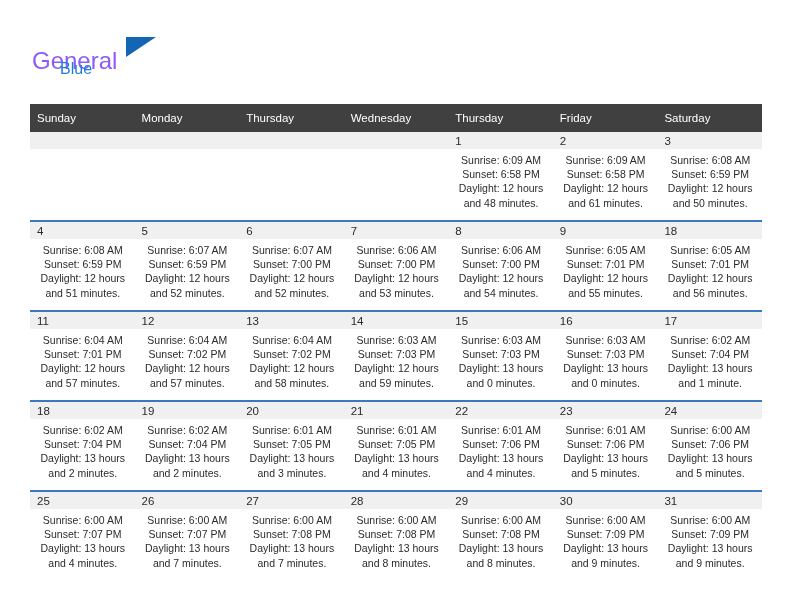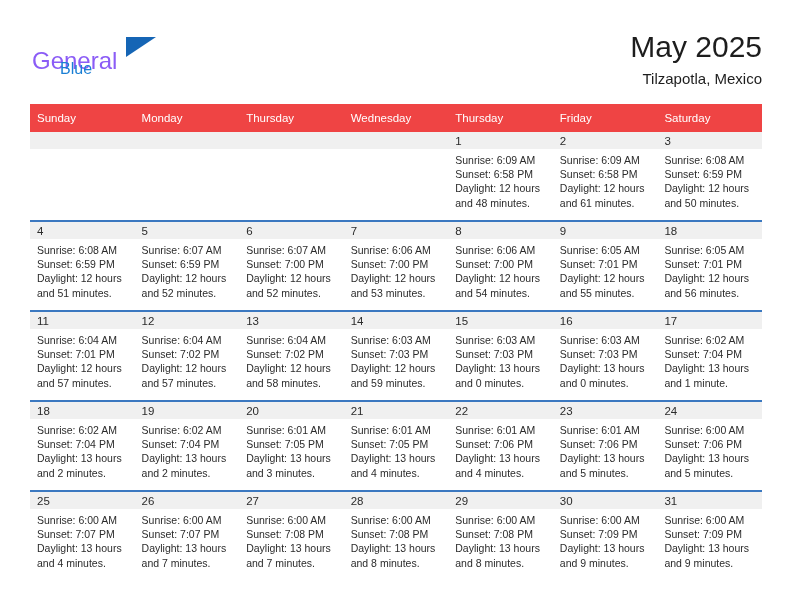--- a/index.html
+++ b/index.html
@@ -91,21 +91,21 @@
   .calendar {
     position: absolute;
     left: 30px;
     top: 104px;
     width: 732px;
     border-collapse: collapse;
     table-layout: fixed;
   }
 
   .dow-row th {
-    background: #ef4444;
+    background: #404040;
     color: #ffffff;
     font-weight: normal;
     font-size: 11.5px;
     text-align: left;
     padding: 5px 0 5px 7px;
     height: 18px;
     border: none;
   }
 
   .week-row > td {
@@ -144,44 +144,41 @@
     font-size: 11.5px;
     line-height: 14px;
     color: #2b2b2b;
   }
 
   .cell-body {
     padding: 4px 6px 0 7px;
     font-size: 10.5px;
     line-height: 14.2px;
     color: #2b2b2b;
+    text-align: center;
   }
   .cell-body div {
     white-space: normal;
   }
 
   .spacer-col { width: 104.5px; }
 </style>
 </head>
 <body>
 
 <div class="page">
 
   <div class="header">
 
     <div class="brand">
       <span class="brand-general">General</span>
       <span class="brand-triangle"></span>
       <span class="brand-blue">Blue</span>
     </div>
 
-    <div class="title-block">
-      <div class="cal-title">May 2025</div>
-      <div class="cal-subtitle">Tilzapotla, Mexico</div>
-    </div>
 
   </div>
 
   <table class="calendar">
     <colgroup>
       <col class="spacer-col">
         <col class="spacer-col">
         <col class="spacer-col">
         <col class="spacer-col">
       <col class="spacer-col">

